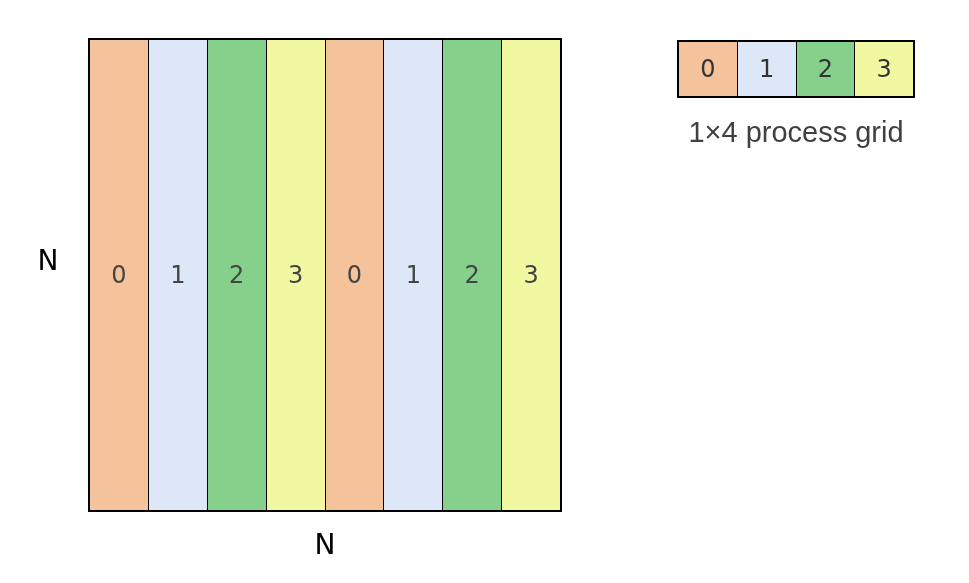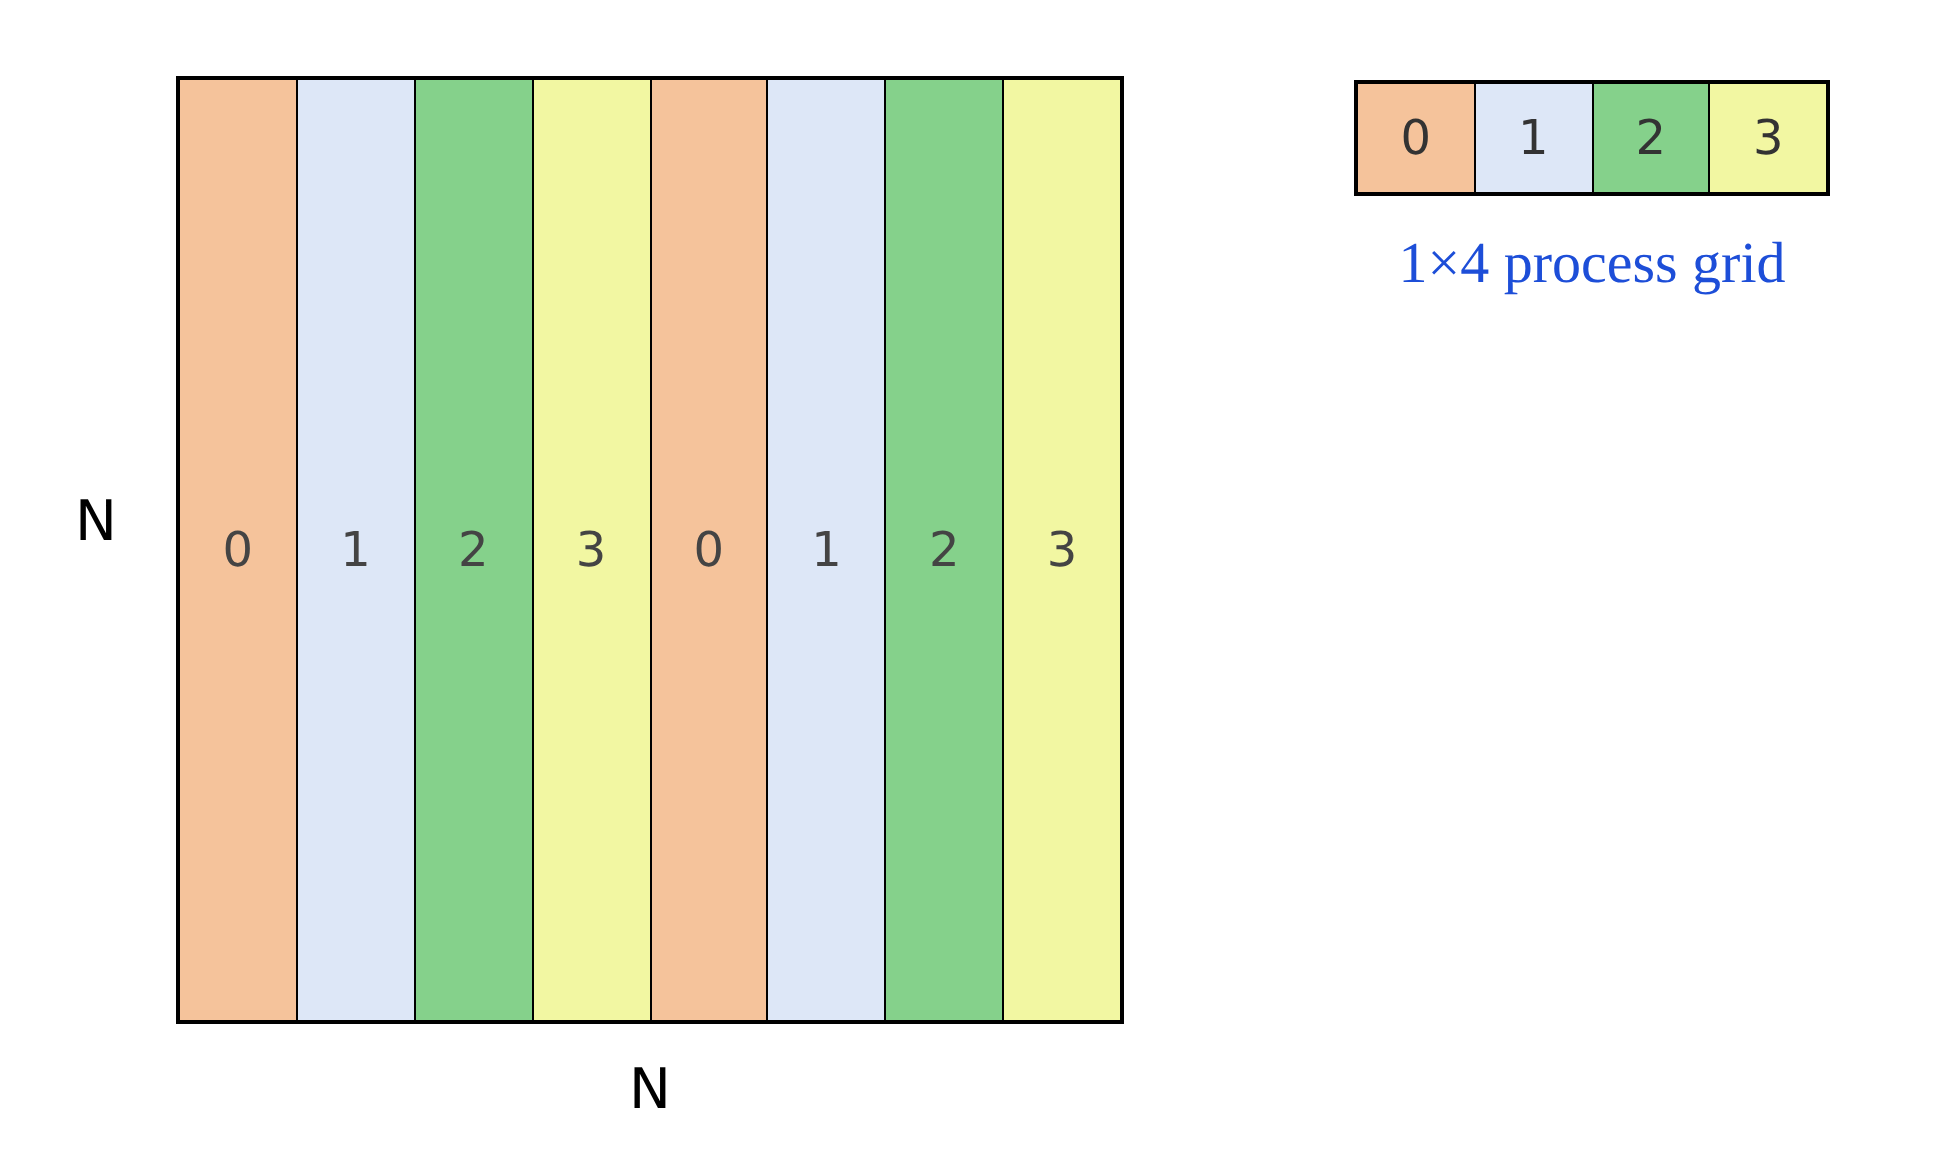--- a/index.html
+++ b/index.html
@@ -85,23 +85,23 @@
   .pcell:last-child {
     border-right: none;
   }
 
   .pgrid-caption {
     position: absolute;
     left: 637px;
     top: 116px;
     width: 318px;
     text-align: center;
-    font-family: Liberation Serif, serif;
+    font-family: Liberation Sans, sans-serif;
     font-size: 29px;
-    color: #1d4ed8;
+    color: #404040;
   }
 </style>
 </head>
 <body>
 
 <div class="canvas">
 
   <div class="matrix">
     <div class="stripe" style="background: rgb(245, 195, 155);">0</div>
     <div class="stripe" style="background: rgb(221, 231, 247);">1</div>

